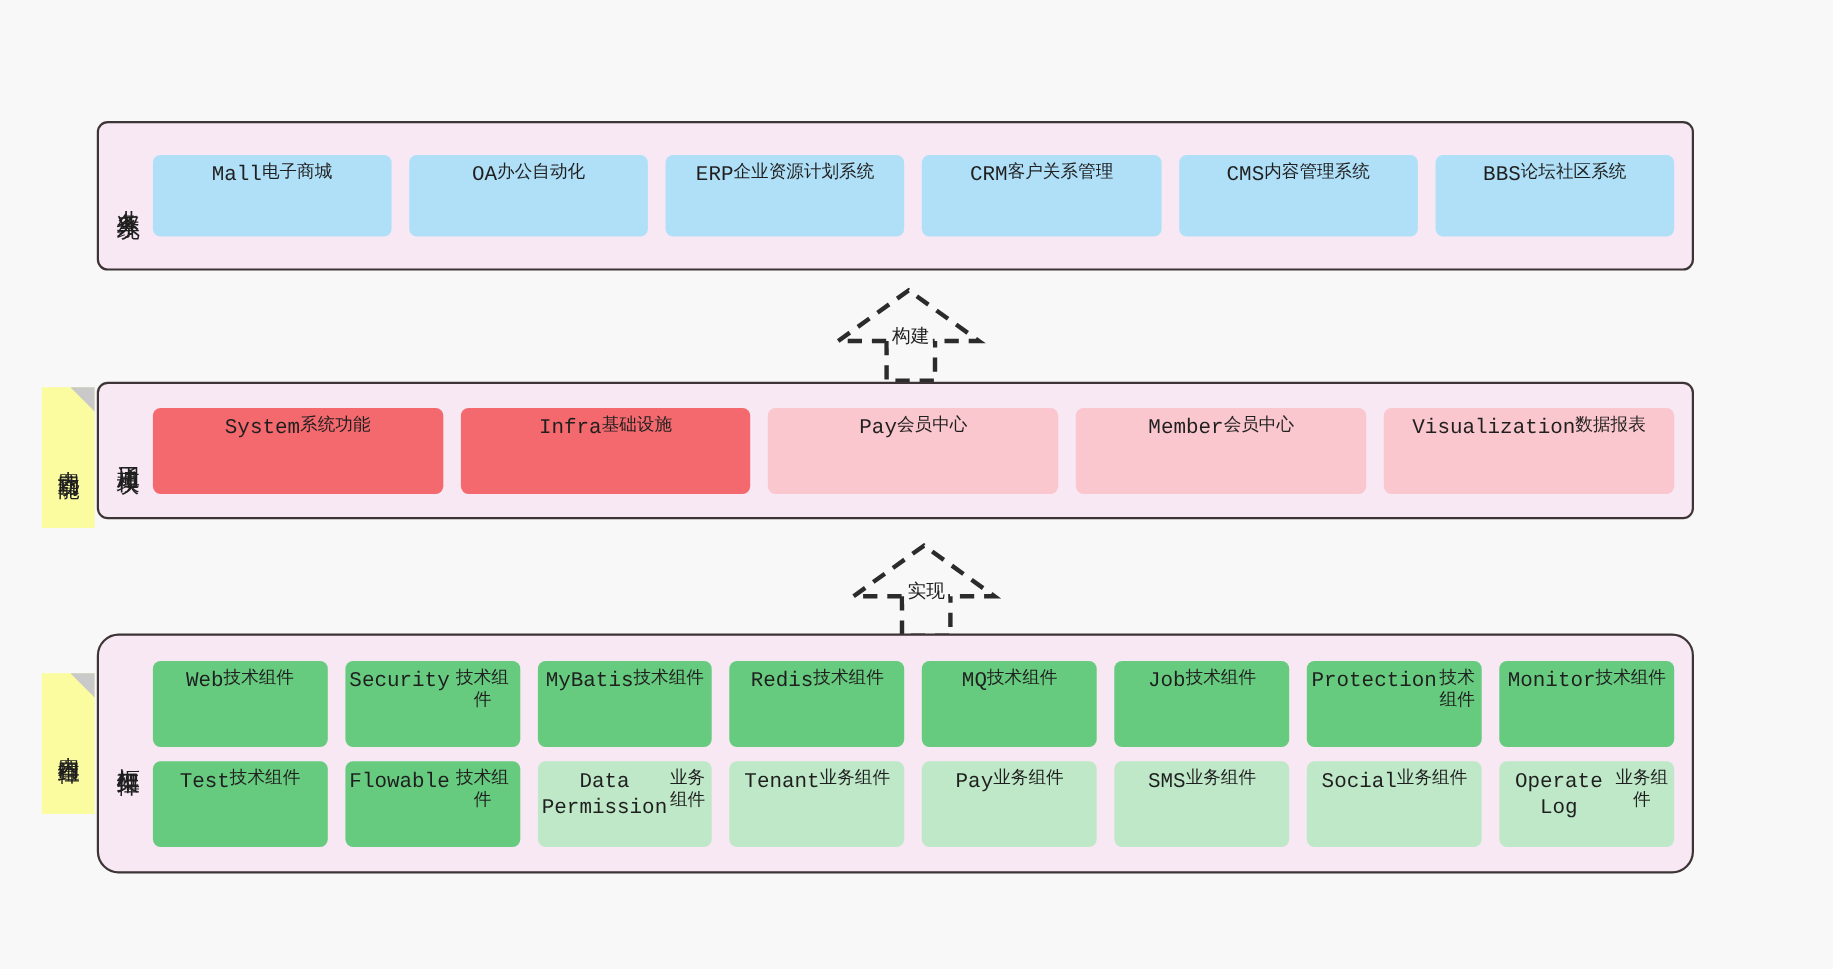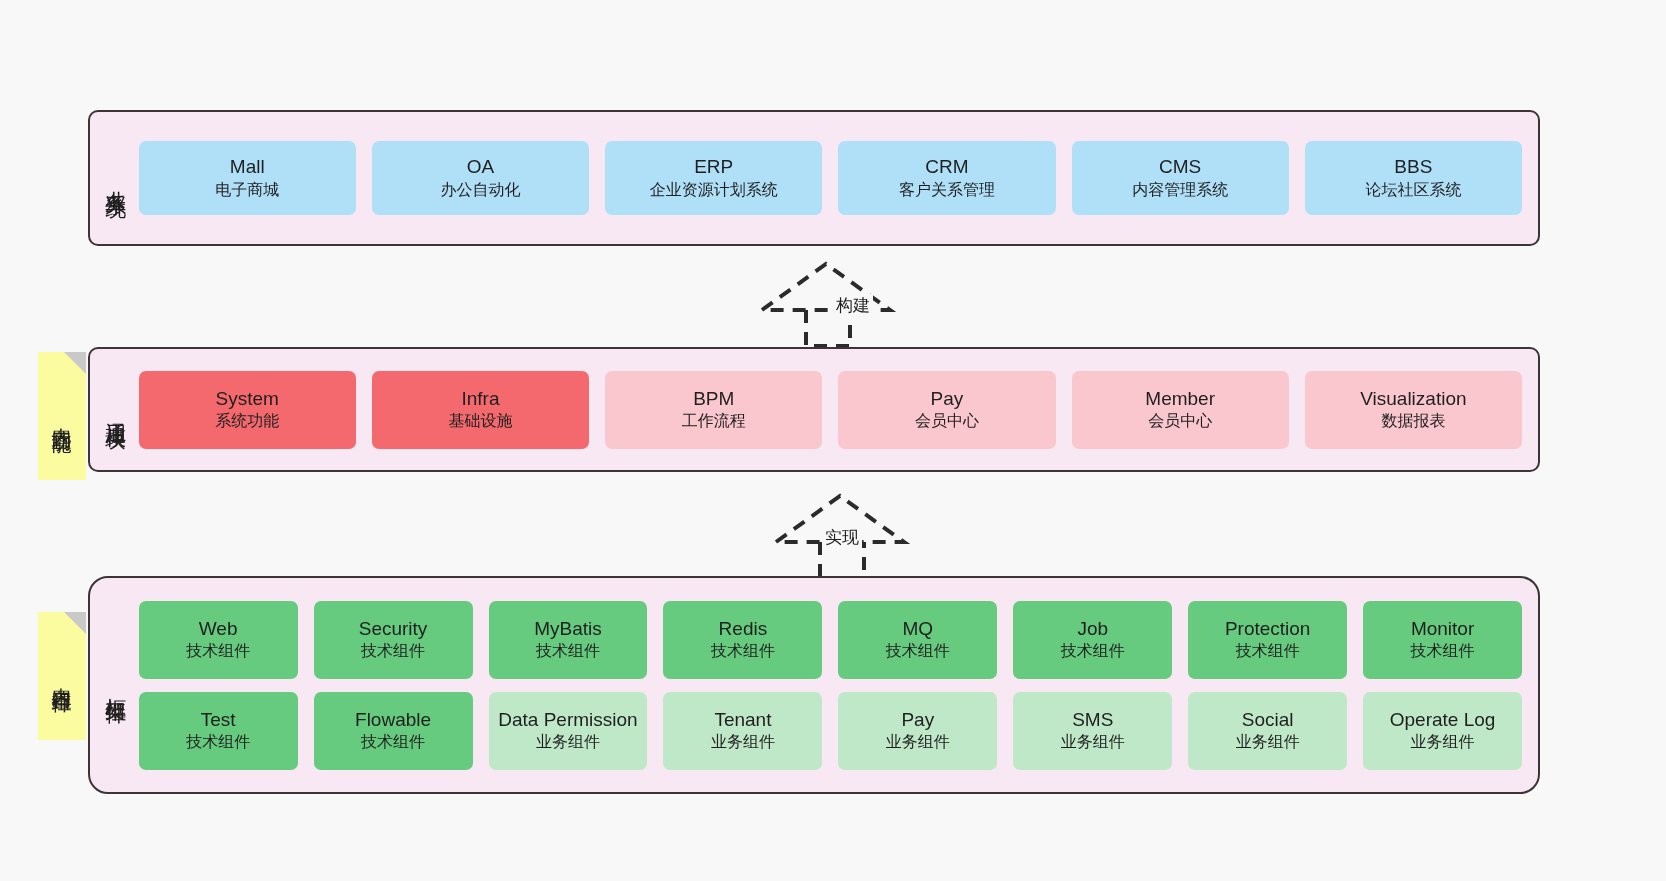--- a/index.html
+++ b/index.html
@@ -35,26 +35,26 @@
     user-select: none;
   }
 
   .boxes { flex: 1 1 auto; display: flex; flex-direction: column; gap: 13px; padding: 0 16px 0 4px; }
   .box-row { display: flex; gap: 16px; }
 
   .box {
     flex: 1 1 0;
     border-radius: 7px;
     display: flex;
-    flex-direction: column;
     justify-content: center;
     text-align: center;
     color: #1f1f1f;
     line-height: 1.3;
     padding: 6px 4px;
+    font-family: Liberation Mono, monospace;
   }
   .box .en { font-size: 19px; }
   .box .cn { font-size: 16px; }
 
   .c-blue        { background: #b0e0f8; }
   .c-red         { background: #f4696e; }
   .c-pink        { background: #fbc7ce; }
   .c-green       { background: #66cb7f; }
   .c-lightgreen  { background: #bfe8c8; }
 
@@ -131,43 +131,39 @@
         </div>
       </div>
     </div>
   </div>
 
   <div class="connector" style="left:760px; top:258px; width:140px; height:90px;">
     <svg width="140" height="90" viewBox="0 0 140 90">
       <path d="M 2 52 L 66 6 L 130 52 Z" fill="none" stroke="#2b2b2b" stroke-width="4" stroke-dasharray="13 9" stroke-linejoin="miter"></path>
       <path d="M 46 52 L 46 88 L 90 88 L 90 52" fill="none" stroke="#2b2b2b" stroke-width="4" stroke-dasharray="13 9"></path>
     </svg>
-    <div class="conn-label" style="left:48px; top:36px;margin-left:25px;">构建</div>
+    <div class="conn-label" style="left:48px; top:36px;">构建</div>
   </div>
 
   <div class="sticky" style="left:38px; top:352px; width:48px; height:128px;">
     <div class="fold"></div>
     <div class="sticky-label">内置功能</div>
   </div>
 
   <div class="layer" id="layer-common" style="left:88px; top:347px; width:1452px; height:125px;">
     <div class="layer-title">通用模块</div>
     <div class="boxes">
       <div class="box-row">
         <div class="box c-red" style="height:78px;">
           <div class="en">System</div>
           <div class="cn">系统功能</div>
         </div>
         <div class="box c-red" style="height:78px;">
           <div class="en">Infra</div>
           <div class="cn">基础设施</div>
-        </div>
-        <div class="box c-pink" style="height:78px;">
-          <div class="en">BPM</div>
-          <div class="cn">工作流程</div>
         </div>
         <div class="box c-pink" style="height:78px;">
           <div class="en">Pay</div>
           <div class="cn">会员中心</div>
         </div>
         <div class="box c-pink" style="height:78px;">
           <div class="en">Member</div>
           <div class="cn">会员中心</div>
         </div>
         <div class="box c-pink" style="height:78px;">

